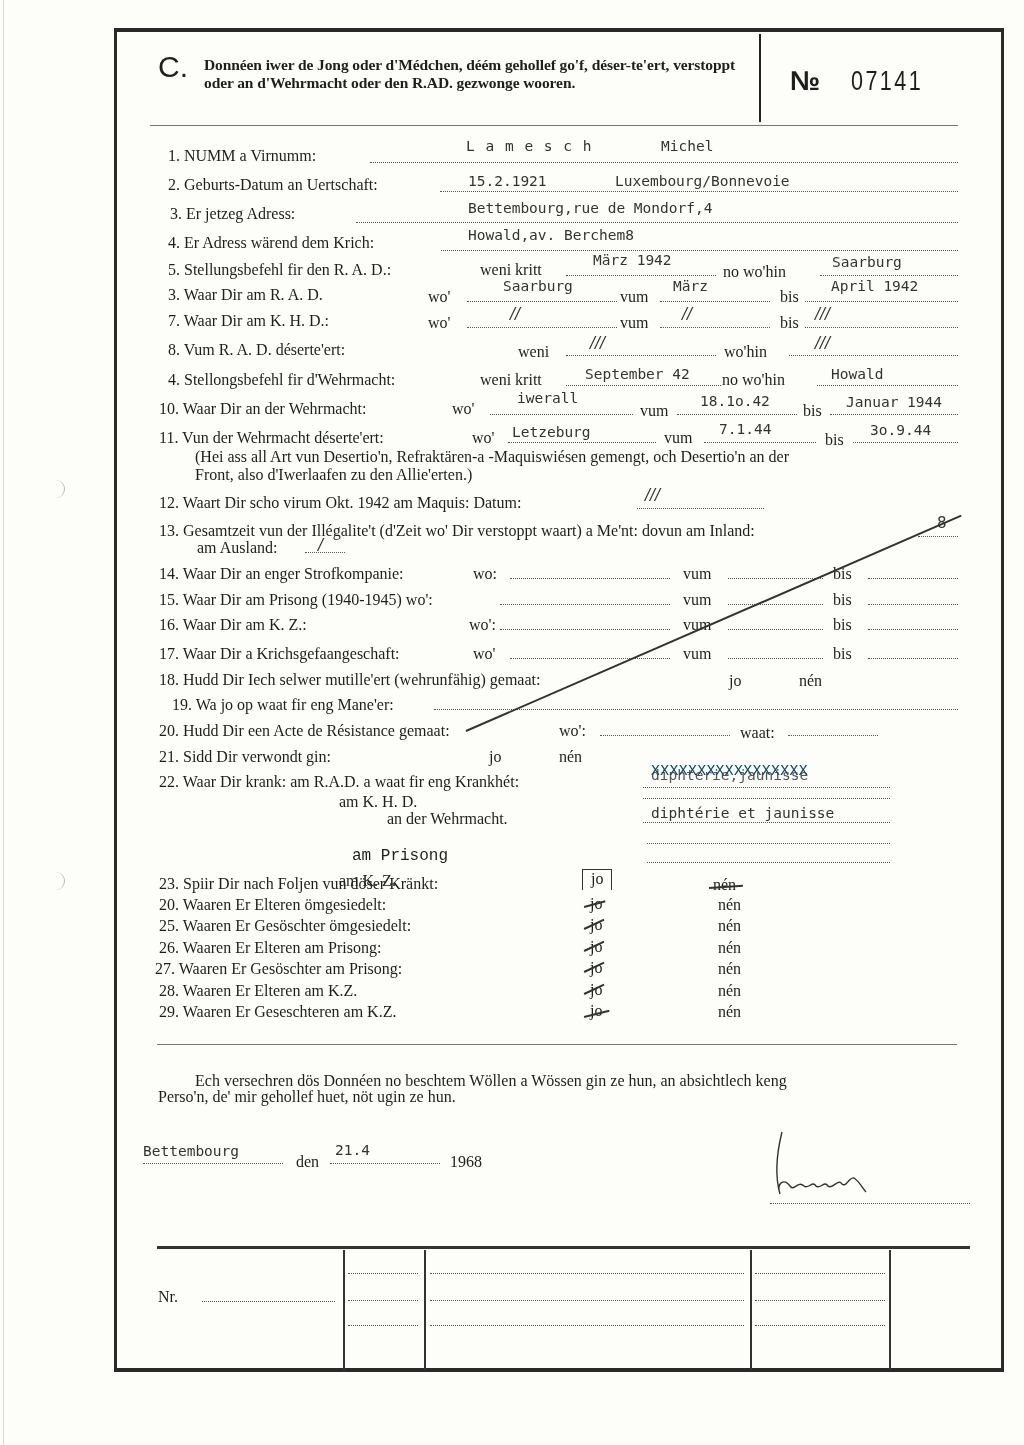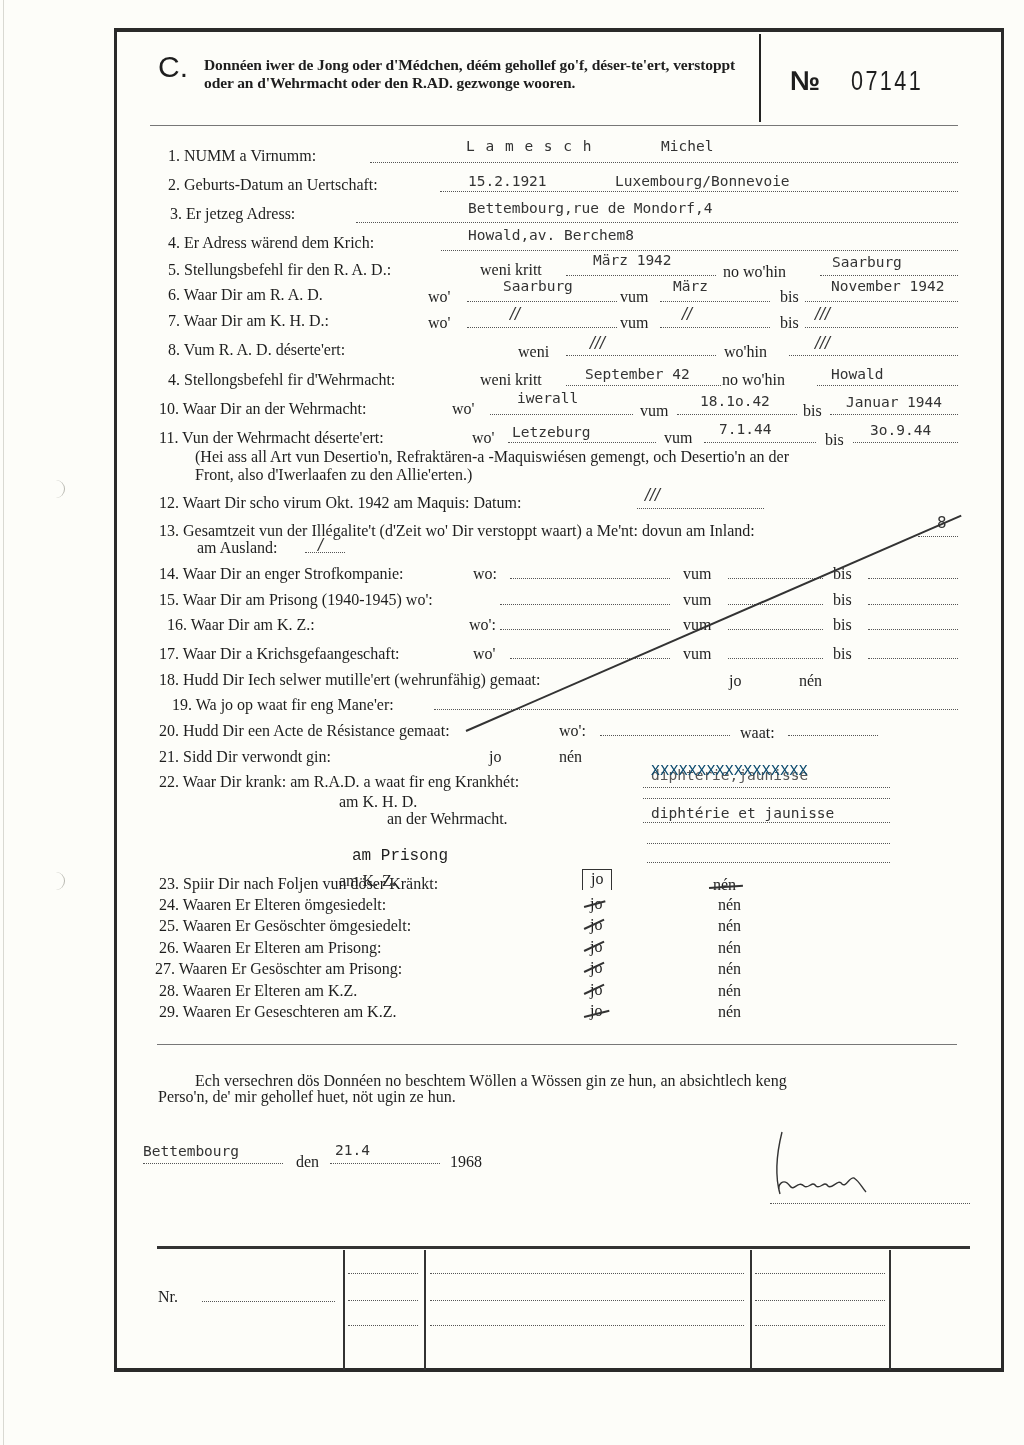--- a/index.html
+++ b/index.html
@@ -68,30 +68,30 @@
 <div class="typed" style="left:468px; top:227px;">Howald,av. Berchem8</div>
 
 <div class="lbl" style="left:168px; top:261px;">5. Stellungsbefehl fir den R. A. D.:</div>
 <div class="lbl" style="left:480px; top:261px;">weni kritt</div>
 <div class="dots" style="left:566px; top:275px; width:150px;"></div>
 <div class="typed" style="left:593px; top:252px;">März 1942</div>
 <div class="lbl" style="left:723px; top:263px;">no wo'hin</div>
 <div class="dots" style="left:820px; top:275px; width:138px;"></div>
 <div class="typed" style="left:832px; top:254px;">Saarburg</div>
 
-<div class="lbl" style="left:168px; top:286px;">6. Waar Dir am R. A. D.</div>
+<div class="lbl" style="left:168px; top:286px;">3. Waar Dir am R. A. D.</div>
 <div class="lbl" style="left:428px; top:288px;">wo'</div>
 <div class="dots" style="left:467px; top:301px; width:150px;"></div>
 <div class="typed" style="left:503px; top:278px;">Saarburg</div>
 <div class="lbl" style="left:620px; top:288px;">vum</div>
 <div class="dots" style="left:660px; top:301px; width:110px;"></div>
 <div class="typed" style="left:673px; top:278px;">März</div>
 <div class="lbl" style="left:780px; top:288px;">bis</div>
 <div class="dots" style="left:805px; top:301px; width:153px;"></div>
-<div class="typed" style="left:831px; top:278px;">November 1942</div>
+<div class="typed" style="left:831px; top:278px;">April 1942</div>
 
 <div class="lbl" style="left:168px; top:312px;">7. Waar Dir am K. H. D.:</div>
 <div class="lbl" style="left:428px; top:314px;">wo'</div>
 <div class="dots" style="left:467px; top:327px; width:150px;"></div>
 <div class="hand" style="left:510px; top:305px;">//</div>
 <div class="lbl" style="left:620px; top:314px;">vum</div>
 <div class="dots" style="left:660px; top:327px; width:110px;"></div>
 <div class="hand" style="left:682px; top:305px;">//</div>
 <div class="lbl" style="left:780px; top:314px;">bis</div>
 <div class="dots" style="left:805px; top:327px; width:153px;"></div>
@@ -156,21 +156,21 @@
 <div class="lbl" style="left:833px; top:565px;">bis</div>
 <div class="dots" style="left:868px; top:578px; width:90px;"></div>
 
 <div class="lbl" style="left:159px; top:591px;"><span>15. Waar Dir am Prisong (1940-1945)</span> <span>wo':</span></div>
 <div class="dots" style="left:500px; top:604px; width:170px;"></div>
 <div class="lbl" style="left:683px; top:591px;">vum</div>
 <div class="dots" style="left:728px; top:604px; width:95px;"></div>
 <div class="lbl" style="left:833px; top:591px;">bis</div>
 <div class="dots" style="left:868px; top:604px; width:90px;"></div>
 
-<div class="lbl" style="left:167px; top:616px;">16. Waar Dir am K. Z.:</div>
+<div class="lbl" style="left:159px; top:616px;">16. Waar Dir am K. Z.:</div>
 <div class="lbl" style="left:469px; top:616px;">wo':</div>
 <div class="dots" style="left:500px; top:629px; width:170px;"></div>
 <div class="lbl" style="left:683px; top:616px;">vum</div>
 <div class="dots" style="left:728px; top:629px; width:95px;"></div>
 <div class="lbl" style="left:833px; top:616px;">bis</div>
 <div class="dots" style="left:868px; top:629px; width:90px;"></div>
 
 <div class="lbl" style="left:159px; top:645px;">17. Waar Dir a Krichsgefaangeschaft:</div>
 <div class="lbl" style="left:473px; top:645px;">wo'</div>
 <div class="dots" style="left:510px; top:658px; width:160px;"></div>
@@ -210,21 +210,21 @@
 <div class="lbl" style="left:339px; top:836px;margin-top:36px;">am K. Z.</div>
 <div class="dots" style="left:647px; top:843px; width:243px;"></div>
 <div class="lbl" style="left:352px; top:847px;font-family:Liberation Mono, monospace;">am Prisong</div>
 <div class="dots" style="left:647px; top:862px; width:243px;"></div>
 
 <div class="lbl" style="left:159px; top:875px;">23. Spiir Dir nach Foljen vun döser Kränkt:</div>
 <div class="boxed" style="left:582px; top:869px; border-bottom:none; height:20px;"><span>jo</span></div>
 <div class="lbl" style="left:713px; top:876px;">nén</div>
 <div class="strike-mark" style="left:709px; top:887px; width:34px; transform:rotate(-4deg);"></div>
 
-<div class="lbl" style="left:159px; top:896px;">24. Waaren Er Elteren ömgesiedelt:</div>
+<div class="lbl" style="left:159px; top:896px;">20. Waaren Er Elteren ömgesiedelt:</div>
 <div class="struck" style="left:590px; top:895px;">jo</div>
 <div class="strike-mark" style="left:584px; top:906px; width:22px; transform:rotate(-15deg);"></div>
 <div class="lbl" style="left:718px; top:896px;">nén</div>
 
 <div class="lbl" style="left:159px; top:917px;">25. Waaren Er Gesöschter ömgesiedelt:</div>
 <div class="struck" style="left:590px; top:916px;">jo</div>
 <div class="strike-mark" style="left:584px; top:928px; width:22px; transform:rotate(-25deg);"></div>
 <div class="lbl" style="left:718px; top:917px;">nén</div>
 
 <div class="lbl" style="left:159px; top:939px;">26. Waaren Er Elteren am Prisong:</div>

